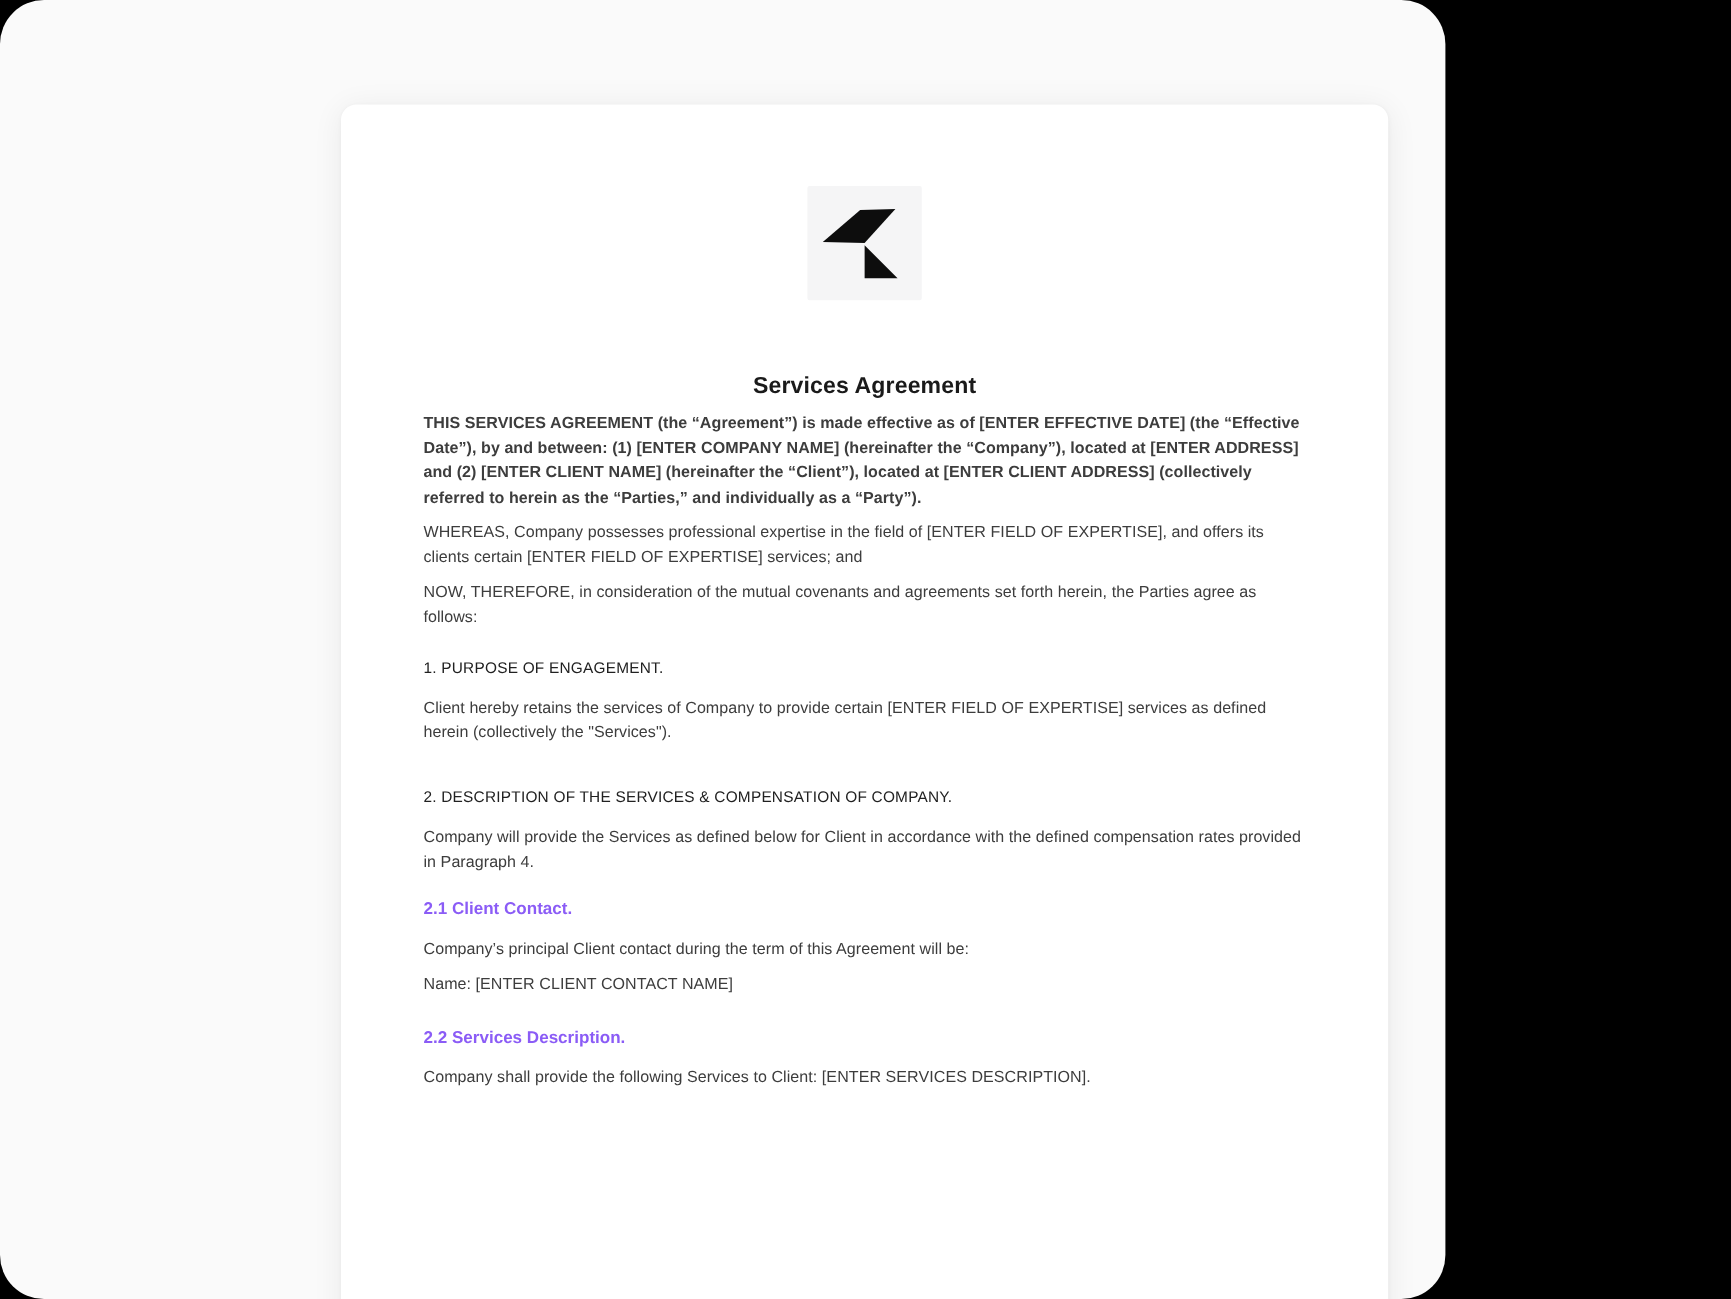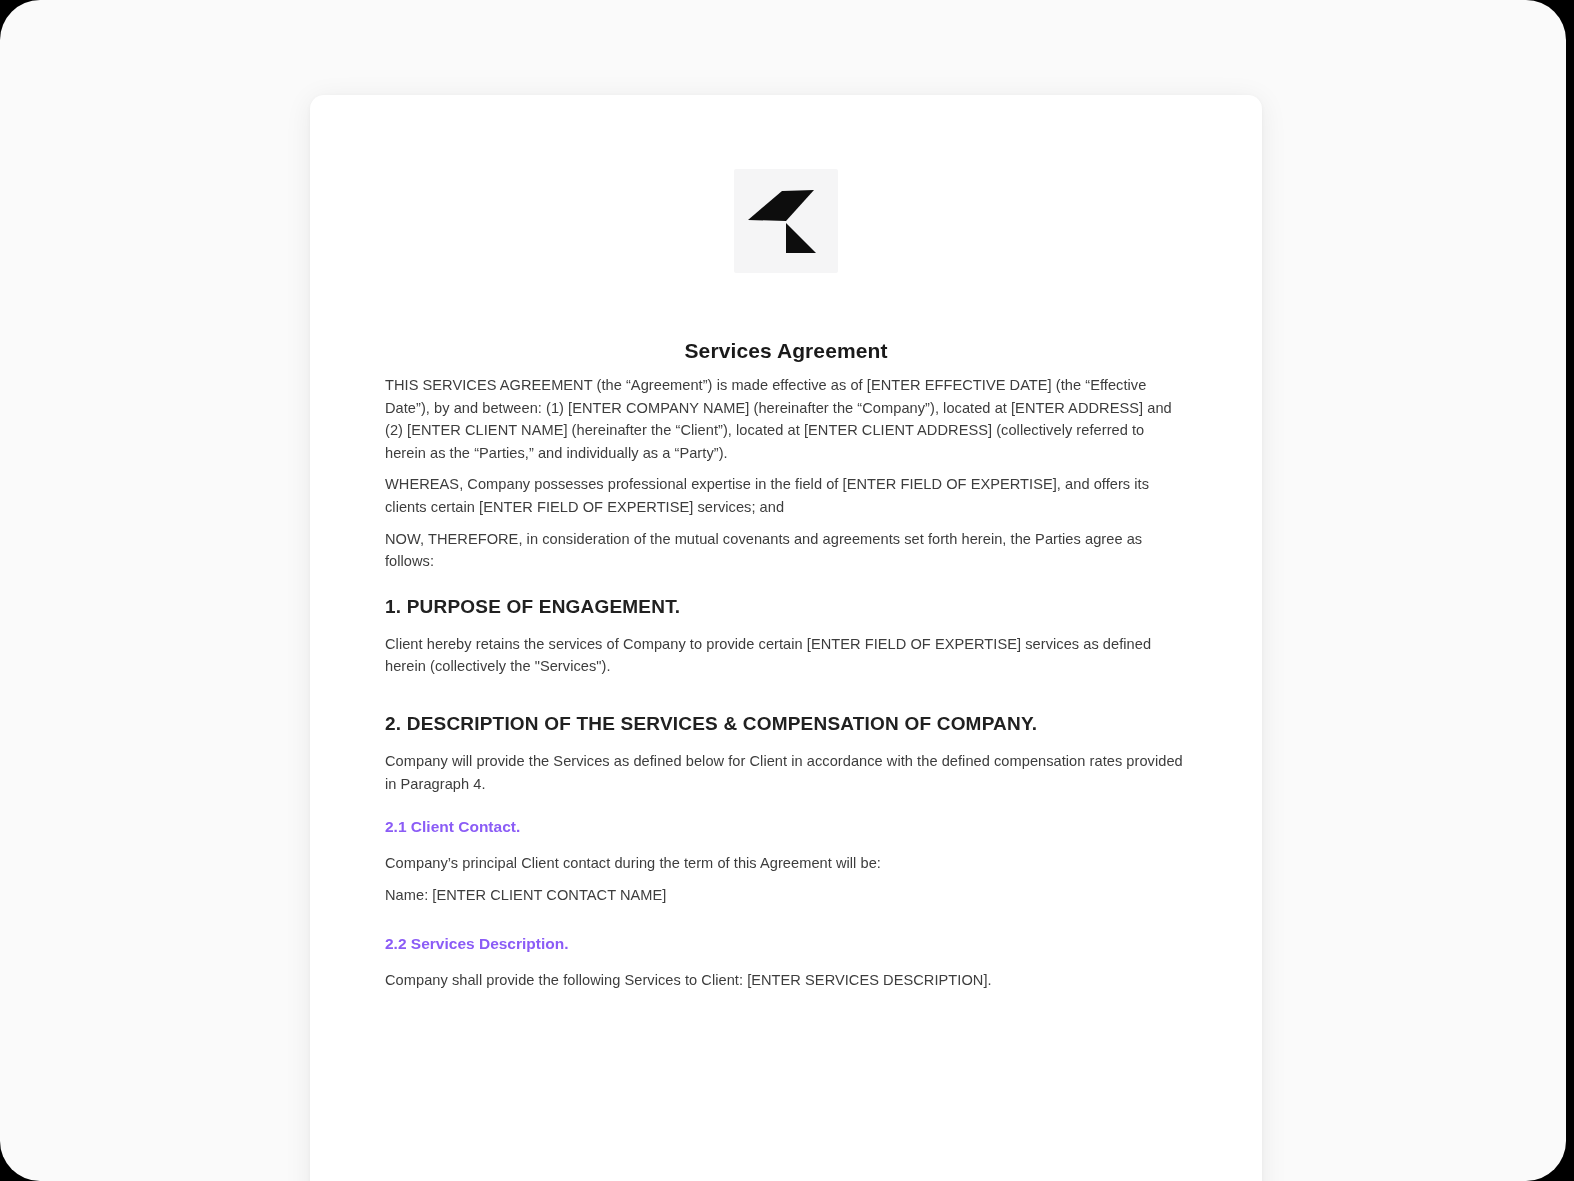--- a/index.html
+++ b/index.html
@@ -7,21 +7,21 @@
     padding: 0;
     background: #000;
     width: 1574px;
     height: 1181px;
     overflow: hidden;
     font-family: "Liberation Sans", "DejaVu Sans", sans-serif;
   }
   .screen {
     position: absolute;
     left: 0; top: 0;
-    width: 1566px;
+    width: 1314px;
     height: 1181px;
     background: #fafafa;
     border-radius: 40px;
     overflow: hidden;
   }
   .page-card {
     position: absolute;
     left: 310px;
     top: 95px;
     width: 952px;
@@ -52,26 +52,27 @@
     letter-spacing: 0.1px;
   }
   .body-p {
     margin: 9px 0 0 0;
     font-size: 14.6px;
     line-height: 22.6px;
     color: #3d3d3d;
     letter-spacing: 0.05px;
   }
   .body-p.first {
+    font-weight: bold;
   }
   .h-section {
     margin: 22px 0 0 0;
-    font-size: 19px;
+    font-size: 14px;
     line-height: 24px;
-    font-weight: 700;
+    font-weight: 400;
     color: #212121;
     letter-spacing: 0.2px;
   }
   .h-section.gap-lg { margin-top: 34px; }
   .h-sub {
     margin: 21px 0 0 0;
     font-size: 15.5px;
     line-height: 22px;
     font-weight: 700;
     color: #8b5cf6;

